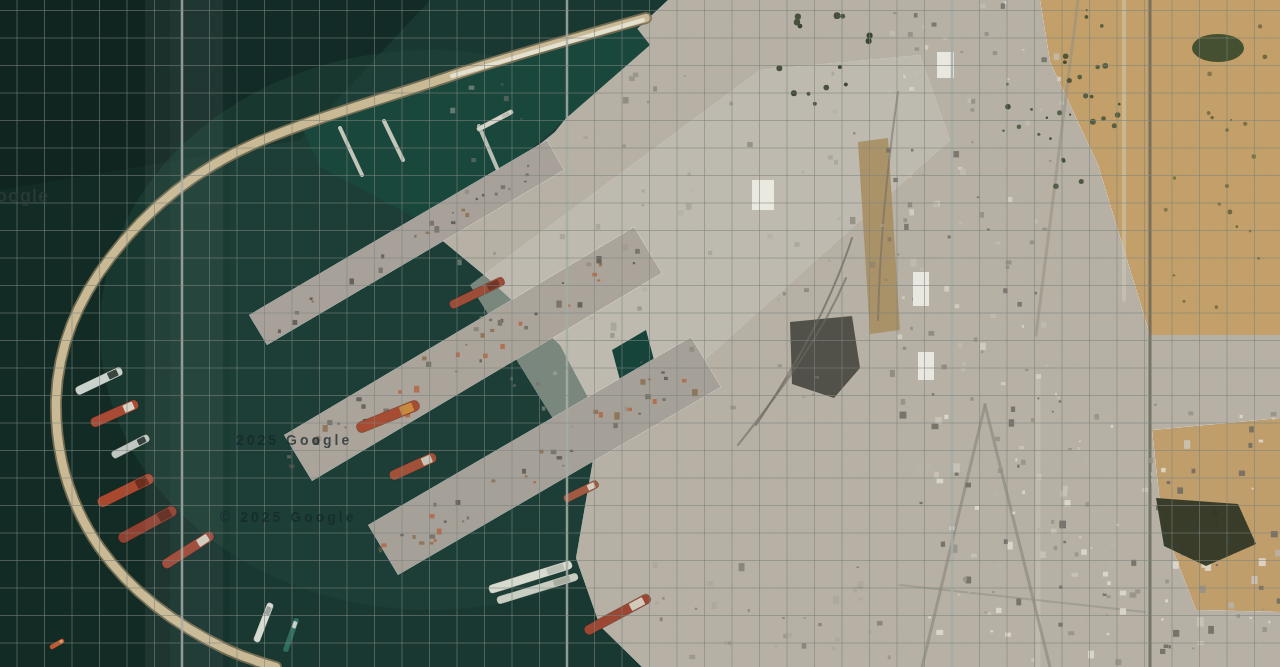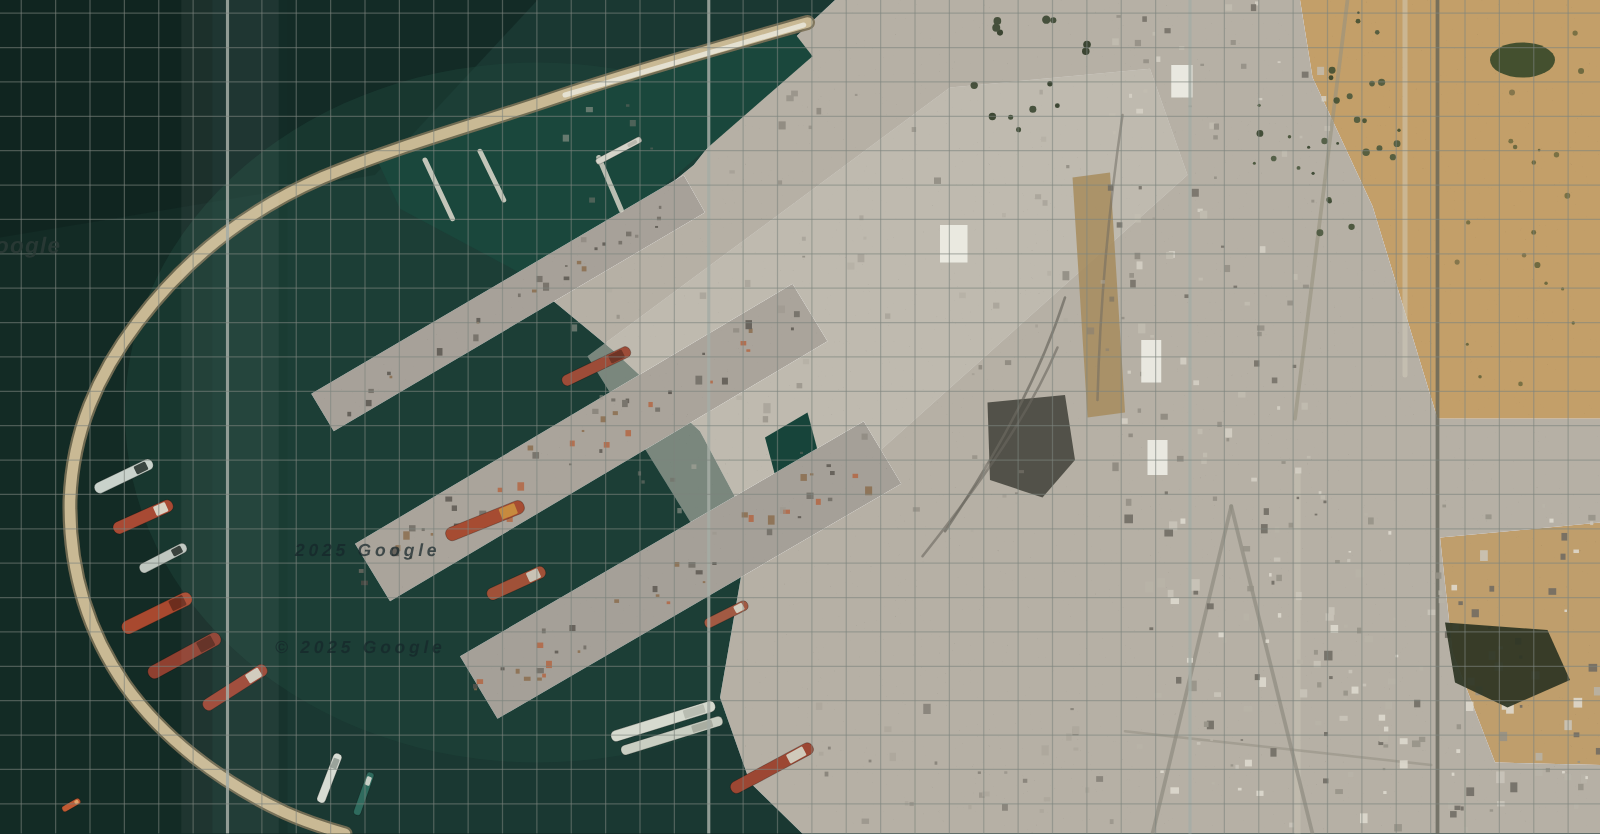--- a/index.html
+++ b/index.html
@@ -1,16 +1,16 @@
 <!DOCTYPE html>
 <html><head>
 <meta charset="utf-8">
 <style>
   html,body{margin:0;padding:0;background:#0b1d19;}
-  .stage{position:relative;width:1280px;height:667px;overflow:hidden;background:#16312c;font-family:"Liberation Sans",sans-serif;font-style:italic;}
+  .stage{position:relative;width:1280px;height:667px;overflow:hidden;background:#16312c;font-family:"Liberation Sans",sans-serif;}
   svg{display:block;}
   text{font-family:"Liberation Sans",sans-serif;}
 </style>
 </head>
 <body>
 
 <div class="stage">
   <svg id="scene-svg" width="1280" height="667" viewBox="0 0 1280 667">
     <defs>
       <filter id="rough" x="-5%" y="-5%" width="110%" height="110%">

